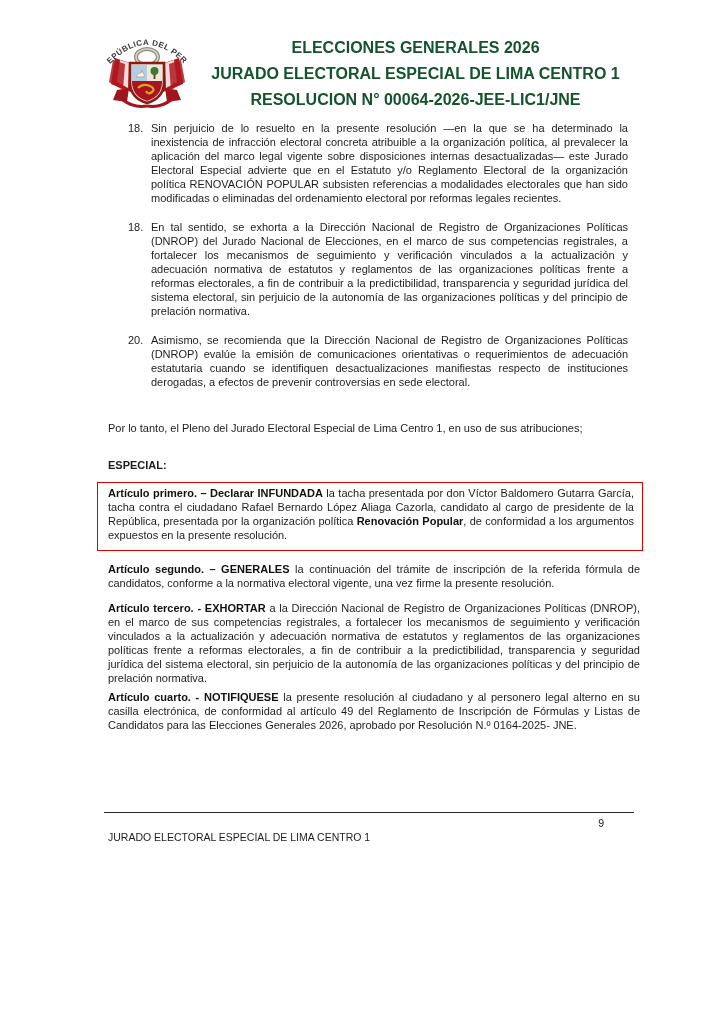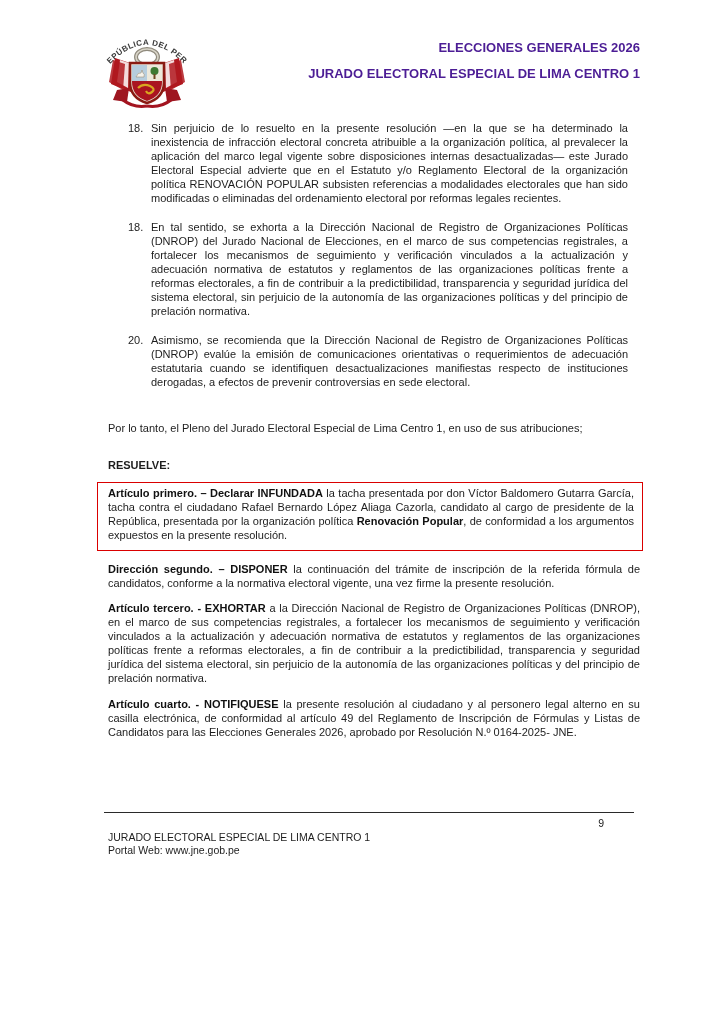--- a/index.html
+++ b/index.html
@@ -12,22 +12,22 @@
     color:#1d1d1d;
     overflow:hidden;
   }
   
   .header {
     position:absolute; top:30px; left:103px; right:84px;
     display:flex; align-items:flex-start;
   }
   .logo-box { flex:none; }
   .header-titles {
-    flex:1; text-align:right;
-    font-weight:bold; font-size:13px; color:#4c1d95;
+    flex:1; text-align:center;
+    font-weight:bold; font-size:16px; color:#14532d;
     padding-top:12px; line-height:12px;
   }
   .header-titles .ht-line { margin-bottom:14px; white-space:nowrap; }
   
   .content {
     position:absolute; top:121px; left:108px; width:532px;
     font-size:11px; line-height:14px;
     text-align:justify;
   }
   .num-item { display:flex; margin:0 12px 15px 0; padding-left:20px; }
@@ -35,21 +35,21 @@
   .num-item .txt { flex:1; text-align:justify; }
   .plain-par { margin:32px 0 0 0; }
   .resuelve { margin:23px 0 0 0; font-weight:bold; }
   .highlight-box {
     margin:10px -3px 0 -11px;
     border:1.5px solid #da0000;
     padding:3px 8px 8px 10px;
     text-align:justify;
   }
   .article { margin:11px 0 0 0; }
-  .article.cuarto { margin-top:12px; }
+  .article.cuarto { margin-top:5px; }
   b { color:#111; }
   
   .footer-rule {
     position:absolute; top:812px; left:104px; width:530px;
     border-top:1.2px solid #2a2a2a; height:0;
   }
   .page-number {
     position:absolute; top:817px; left:108px; width:496px;
     text-align:right; font-size:10.5px; color:#222;
   }
@@ -107,20 +107,21 @@
         </g>
 
         <path d="M 20 70 q 10 8 24 6" fill="none" stroke="#a31420" stroke-width="3"></path>
         <path d="M 68 70 q -10 8 -24 6" fill="none" stroke="#a31420" stroke-width="3"></path>
       </svg>
     </div>
 
     <div class="header-titles">
       <div class="ht-line">ELECCIONES GENERALES 2026</div>
       <div class="ht-line">JURADO ELECTORAL ESPECIAL DE LIMA CENTRO 1</div>
+      <div class="ht-line">RESOLUCION N° 00064-2026-JEE-LIC1/JNE</div>
     </div>
 
   </div>
 
   <div class="content">
 
     <div class="num-item">
       <span class="num">18.</span>
       <div class="txt">Sin perjuicio de lo resuelto en la presente resolución —en la que se ha determinado la inexistencia de infracción electoral concreta atribuible a la organización política, al prevalecer la aplicación del marco legal vigente sobre disposiciones internas desactualizadas— este Jurado Electoral Especial advierte que en el Estatuto y/o Reglamento Electoral de la organización política RENOVACIÓN POPULAR subsisten referencias a modalidades electorales que han sido modificadas o eliminadas del ordenamiento electoral por reformas legales recientes.</div>
     </div>
@@ -130,40 +131,39 @@
       <div class="txt">En tal sentido, se exhorta a la Dirección Nacional de Registro de Organizaciones Políticas (DNROP) del Jurado Nacional de Elecciones, en el marco de sus competencias registrales, a fortalecer los mecanismos de seguimiento y verificación vinculados a la actualización y adecuación normativa de estatutos y reglamentos de las organizaciones políticas frente a reformas electorales, a fin de contribuir a la predictibilidad, transparencia y seguridad jurídica del sistema electoral, sin perjuicio de la autonomía de las organizaciones políticas y del principio de prelación normativa.</div>
     </div>
 
     <div class="num-item">
       <span class="num">20.</span>
       <div class="txt">Asimismo, se recomienda que la Dirección Nacional de Registro de Organizaciones Políticas (DNROP) evalúe la emisión de comunicaciones orientativas o requerimientos de adecuación estatutaria cuando se identifiquen desactualizaciones manifiestas respecto de instituciones derogadas, a efectos de prevenir controversias en sede electoral.</div>
     </div>
 
     <div class="plain-par">Por lo tanto, el Pleno del Jurado Electoral Especial de Lima Centro 1, en uso de sus atribuciones;</div>
 
-    <div class="resuelve">RESUELVE:</div>
+    <div class="resuelve">ESPECIAL:</div>
 
     <div class="highlight-box">
       <b>Artículo primero. – Declarar INFUNDADA</b><span> la tacha presentada por don Víctor Baldomero Gutarra García, tacha contra el ciudadano Rafael Bernardo López Aliaga Cazorla, candidato al cargo de presidente de la República, presentada por la organización política </span><b>Renovación Popular</b><span>, de conformidad a los argumentos expuestos en la presente resolución.</span>
     </div>
 
     <div class="article">
-      <b>Dirección segundo. – DISPONER</b><span> la continuación del trámite de inscripción de la referida fórmula de candidatos, conforme a la normativa electoral vigente, una vez firme la presente resolución.</span>
+      <b>Artículo segundo. – GENERALES</b><span> la continuación del trámite de inscripción de la referida fórmula de candidatos, conforme a la normativa electoral vigente, una vez firme la presente resolución.</span>
     </div>
 
     <div class="article">
       <b>Artículo tercero. - EXHORTAR</b><span> a la Dirección Nacional de Registro de Organizaciones Políticas (DNROP), en el marco de sus competencias registrales, a fortalecer los mecanismos de seguimiento y verificación vinculados a la actualización y adecuación normativa de estatutos y reglamentos de las organizaciones políticas frente a reformas electorales, a fin de contribuir a la predictibilidad, transparencia y seguridad jurídica del sistema electoral, sin perjuicio de la autonomía de las organizaciones políticas y del principio de prelación normativa.</span>
     </div>
 
     <div class="article cuarto">
       <b>Artículo cuarto. - NOTIFIQUESE</b><span> la presente resolución al ciudadano y al personero legal alterno en su casilla electrónica, de conformidad al artículo 49 del Reglamento de Inscripción de Fórmulas y Listas de Candidatos para las Elecciones Generales 2026, aprobado por Resolución N.º 0164-2025- JNE.</span>
     </div>
 
   </div>
 
   <div class="footer-rule"></div>
   <div class="page-number">9</div>
   <div class="footer-address">
     <div>JURADO ELECTORAL ESPECIAL DE LIMA CENTRO 1</div>
-    <div>Portal Web: www.jne.gob.pe</div>
   </div>
 
 </div>
 
 </body></html>

